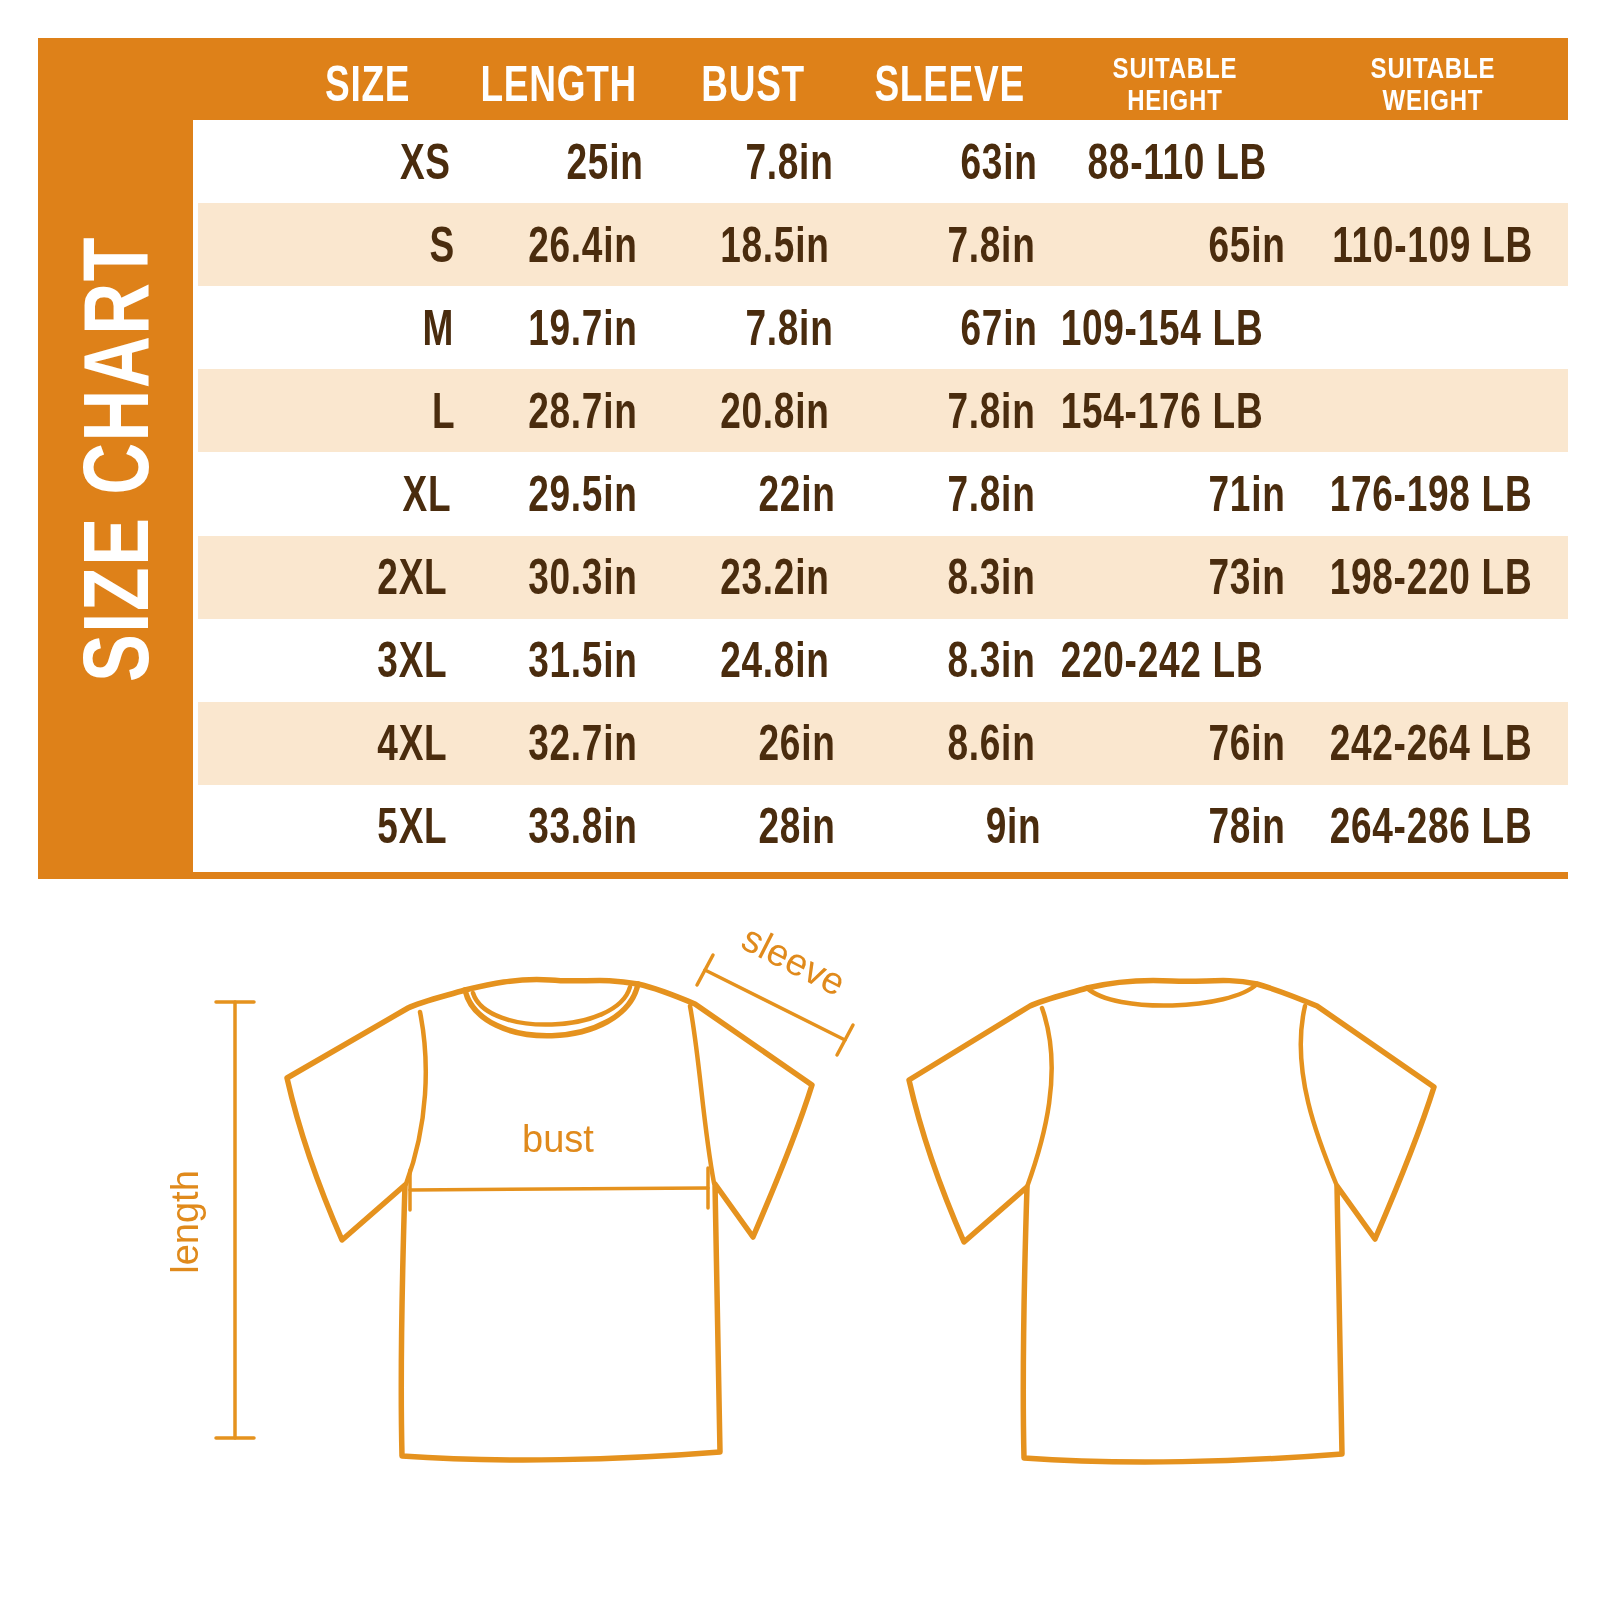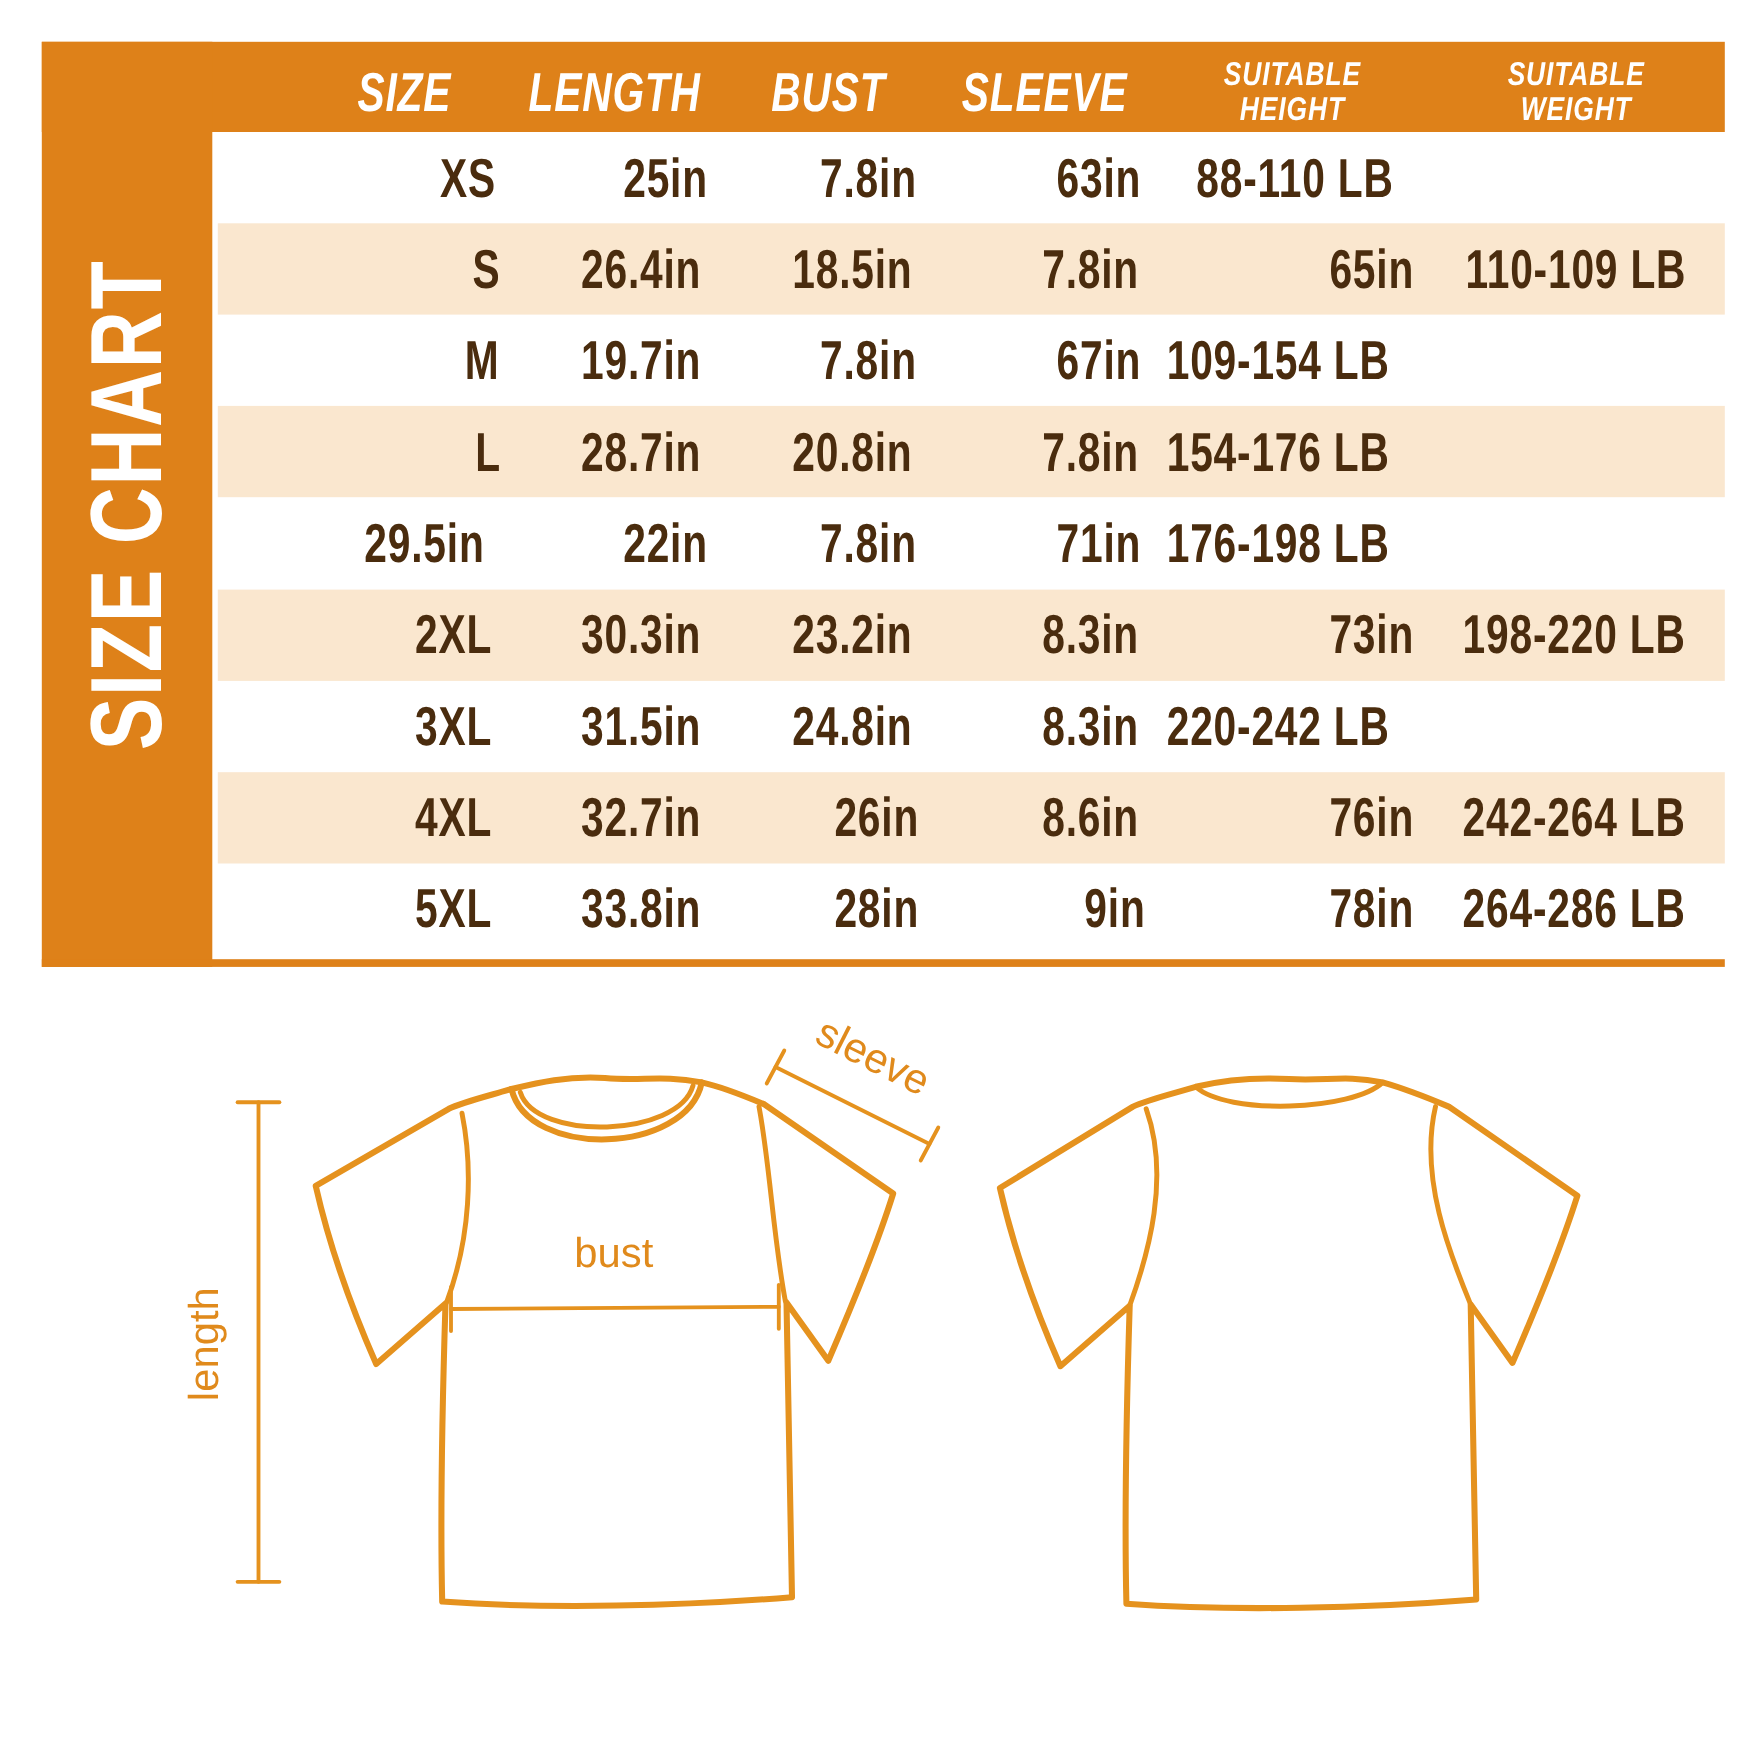--- a/index.html
+++ b/index.html
@@ -9,21 +9,21 @@
   
   .chart-box{position:absolute;left:38px;top:38px;width:1530px;height:841px;}
   .sidebar{position:absolute;left:0;top:0;width:155px;height:100%;background:#DE8119;}
   .sidebar-label{position:absolute;left:50%;top:50%;
                  transform:translate(-50%,-50%) rotate(-90deg) scaleX(0.78);
                  white-space:nowrap;color:#ffffff;font-weight:bold;font-size:92px;letter-spacing:2px;}
   .header-band{position:absolute;left:0;top:0;width:100%;height:82px;background:#DE8119;}
   .bottom-bar{position:absolute;left:0;bottom:0;width:100%;height:7px;background:#DE8119;}
 
   .header-grid{position:absolute;left:160px;top:0;right:0;height:91px;display:grid;
-               grid-template-columns:19.1% 14.4% 14% 14.75% 18.1% 19.65%;font-style:italic;}
+               grid-template-columns:19.1% 14.4% 14% 14.75% 18.1% 19.65%;}
   .hcell{display:flex;align-items:center;justify-content:center;color:#ffffff;font-weight:bold;}
   .hcell:first-child{padding-left:78px;}
   .hcell .cond{display:inline-block;transform:scaleX(0.74);font-size:50px;letter-spacing:1px;text-align:center;}
   .hcell.two-line .cond{transform:scaleX(0.8);font-size:30px;line-height:1.06;}
   .hline{display:block;text-align:center;}
 
   .rows{position:absolute;left:160px;top:82px;right:0;height:748px;display:grid;
         grid-template-rows:repeat(9,1fr);}
   .trow{display:grid;grid-template-columns:19.1% 14.4% 14% 14.75% 18.1% 19.65%;}
   .trow.beige{background:#FAE7CF;}
@@ -149,20 +149,23 @@
             <span class="cond">20.8in</span>
           </div>
           <div class="cell col-sleeve">
             <span class="cond">7.8in</span>
           </div>
           <div class="cell col-weight">
             <span class="cond">154-176 LB</span>
           </div>
         </div>
         <div class="trow white">
+          <div class="cell col-size">
+            <span class="cond">XL</span>
+          </div>
           <div class="cell col-length">
             <span class="cond">29.5in</span>
           </div>
           <div class="cell col-bust">
             <span class="cond">22in</span>
           </div>
           <div class="cell col-sleeve">
             <span class="cond">7.8in</span>
           </div>
           <div class="cell col-height">

